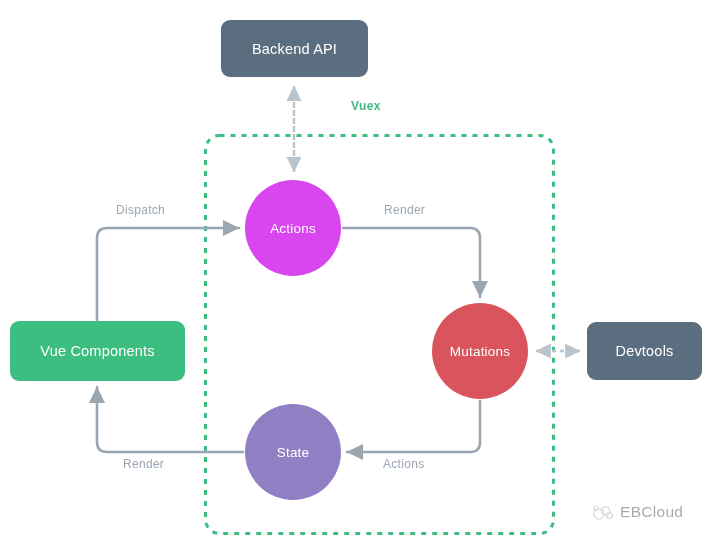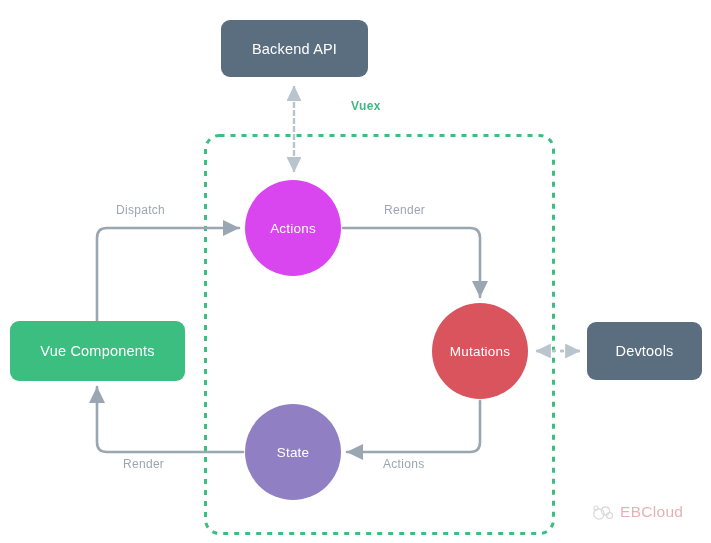--- a/index.html
+++ b/index.html
@@ -57,21 +57,21 @@
   }
   .watermark {
     position: absolute;
     display: flex;
     align-items: center;
     gap: 6px;
     opacity: 0.34;
   }
   .watermark-text {
     font-size: 15.5px;
-    color: #b91c1c;
+    color: #000000;
     letter-spacing: 0.3px;
   }
 </style>
 </head>
 <body>
 
 <div id="canvas">
 
   <svg id="wires" viewBox="0 0 711 543" xmlns="http://www.w3.org/2000/svg">
     <defs>

